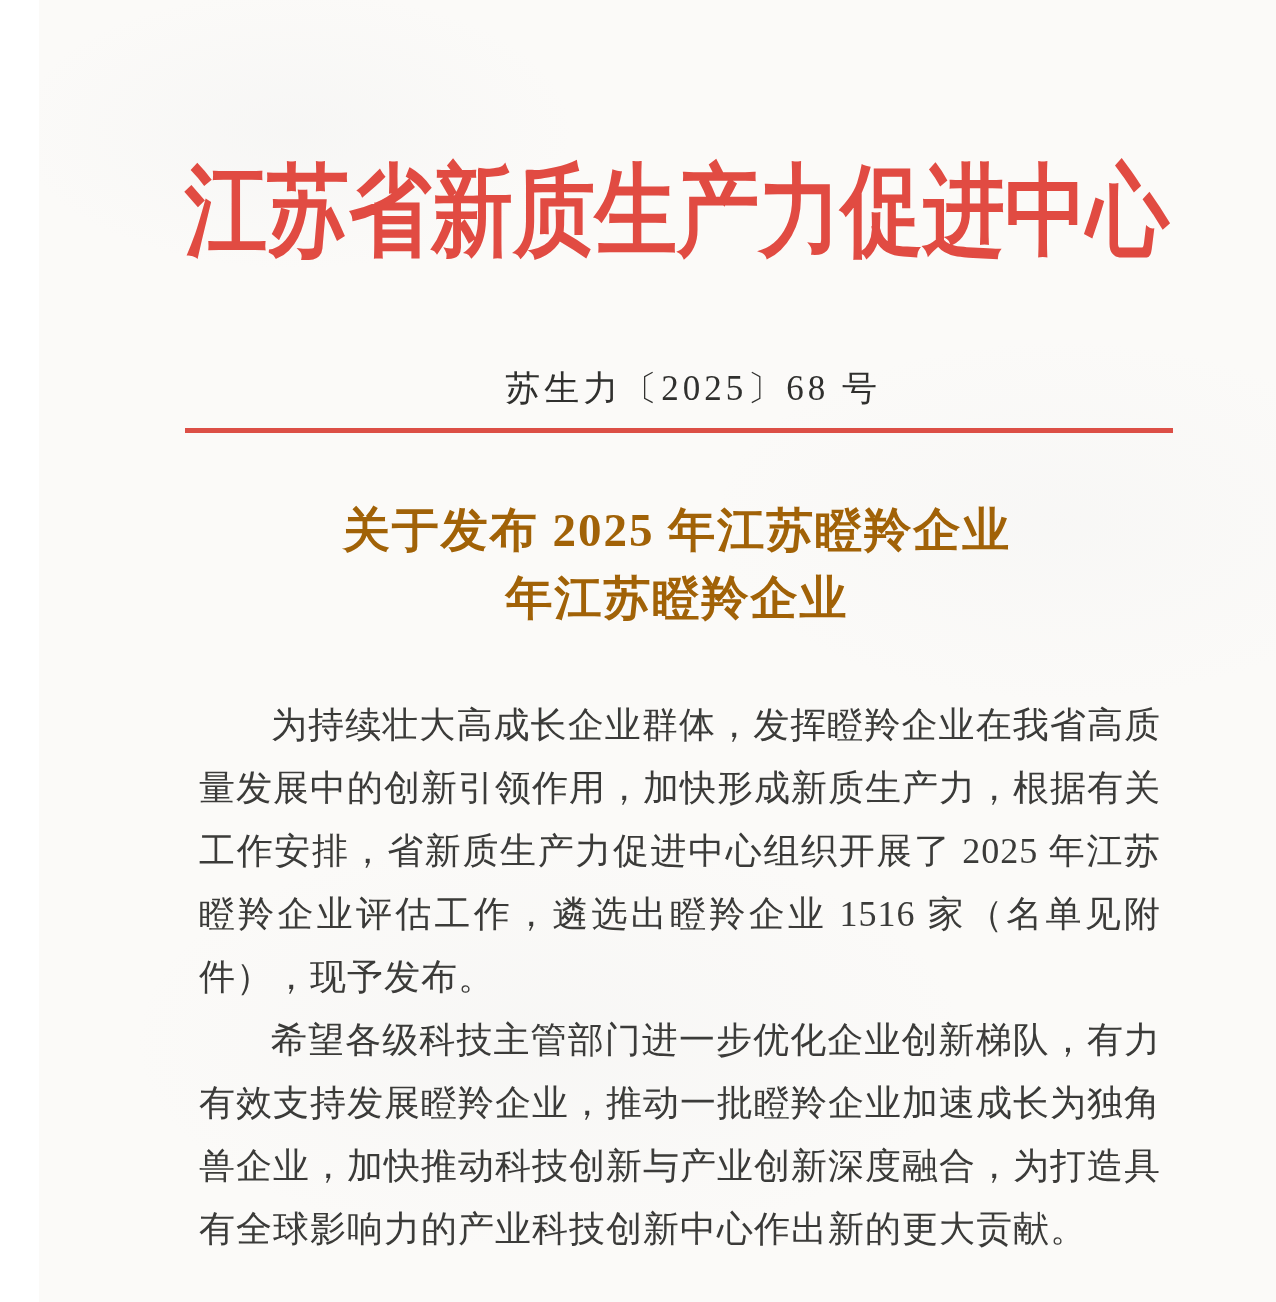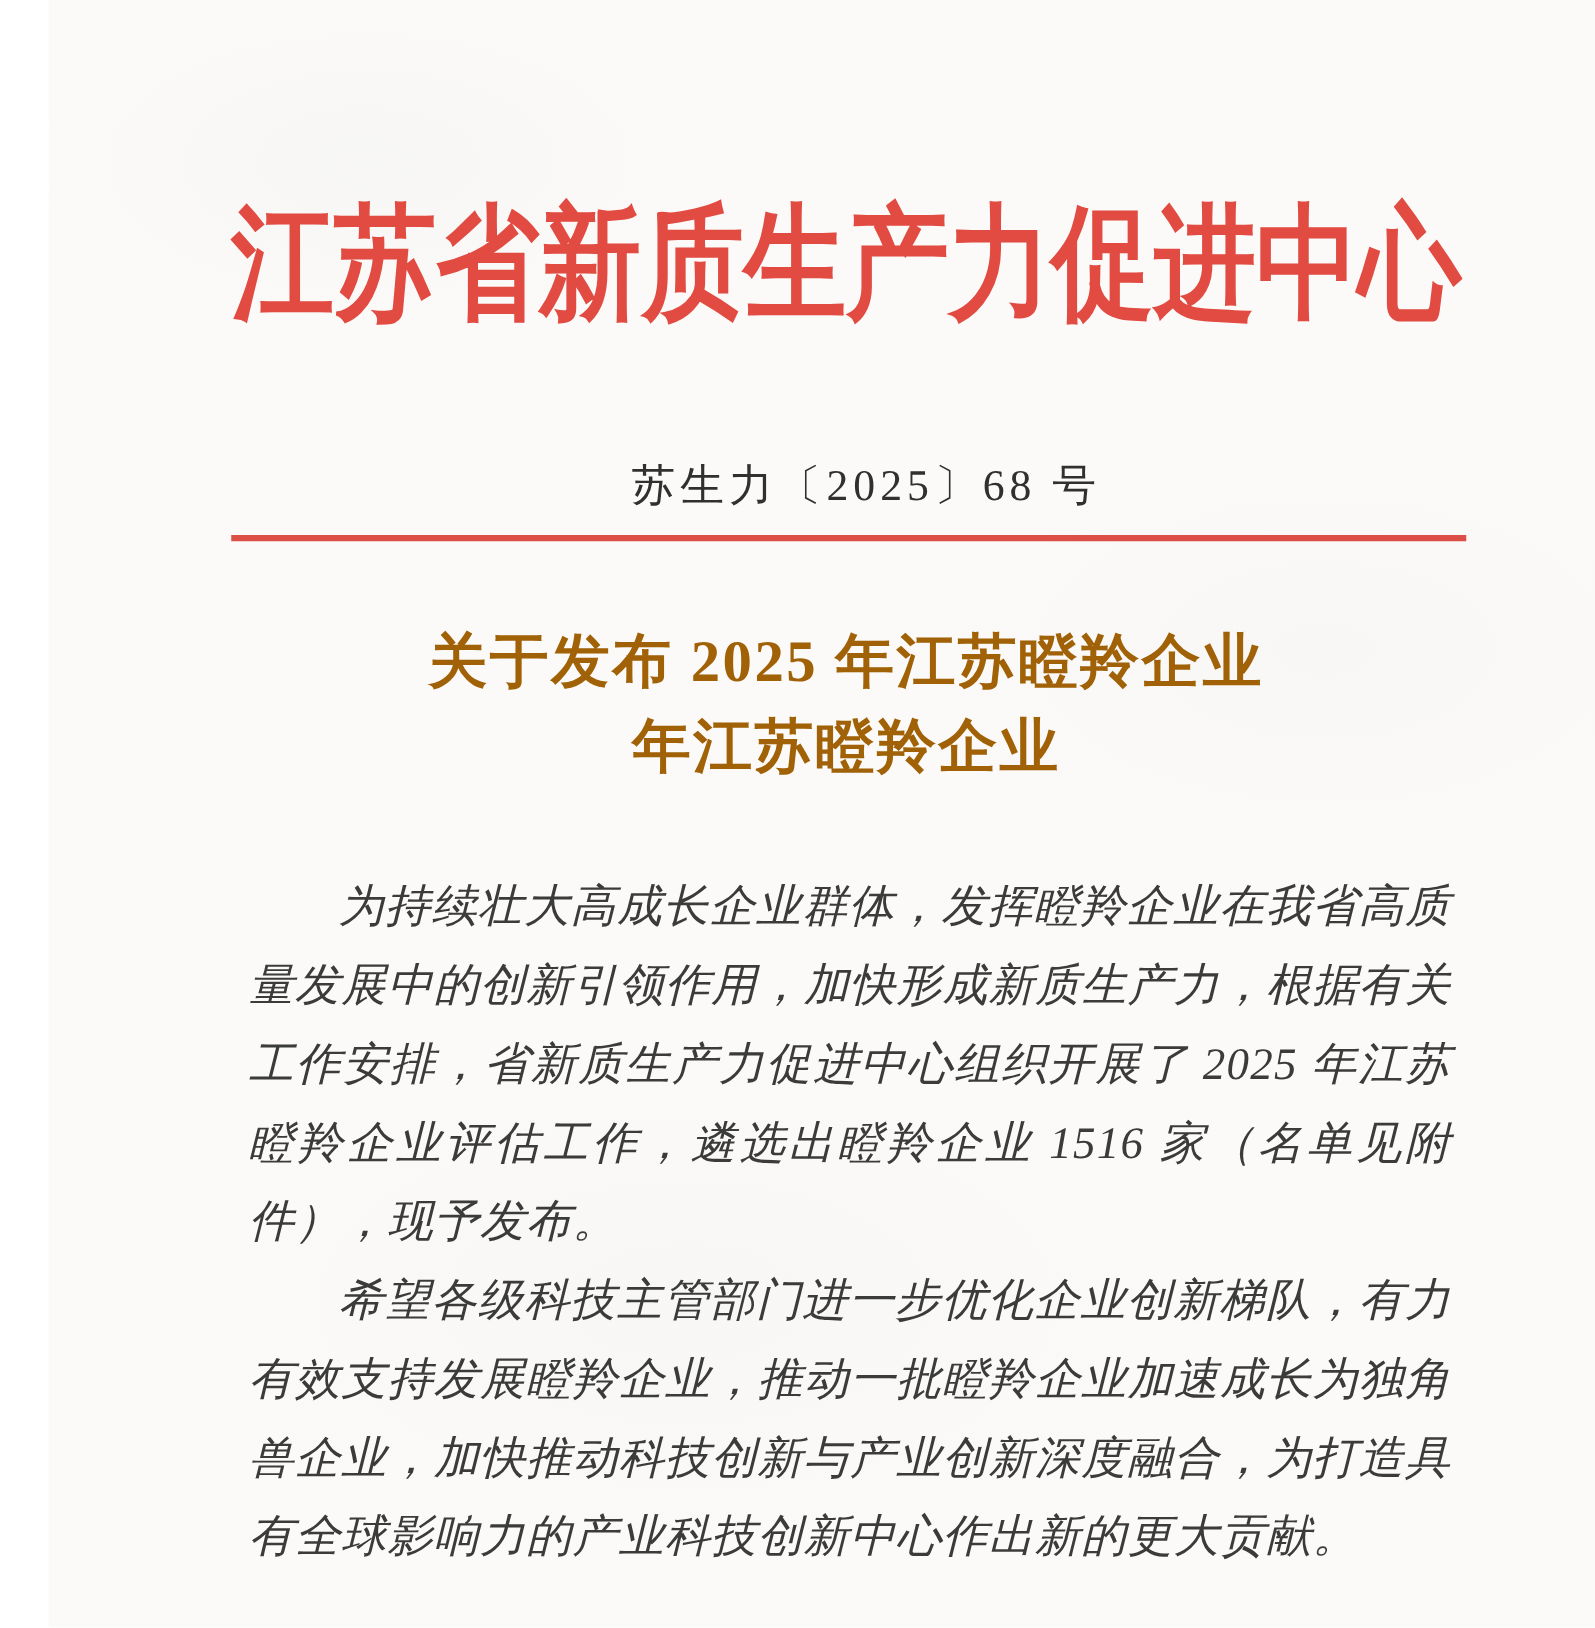--- a/index.html
+++ b/index.html
@@ -86,21 +86,20 @@
     width: 962px;
     font-size: 36px;
     line-height: 63px;
     color: #3b3b39;
     text-align: justify;
     letter-spacing: 1px;
   }
 
   .doc-body p.indent {
     text-indent: 2em;
-    font-style: italic;
   }
 </style>
 </head>
 <body>
 
 <div class="page" style="background: rgb(251, 250, 248); margin-left: 39px;">
 
   <div class="agency-header" style="color: rgb(225, 75, 66);">江苏省新质生产力促进中心</div>
 
   <div class="doc-number">苏生力〔2025〕68 号</div>

